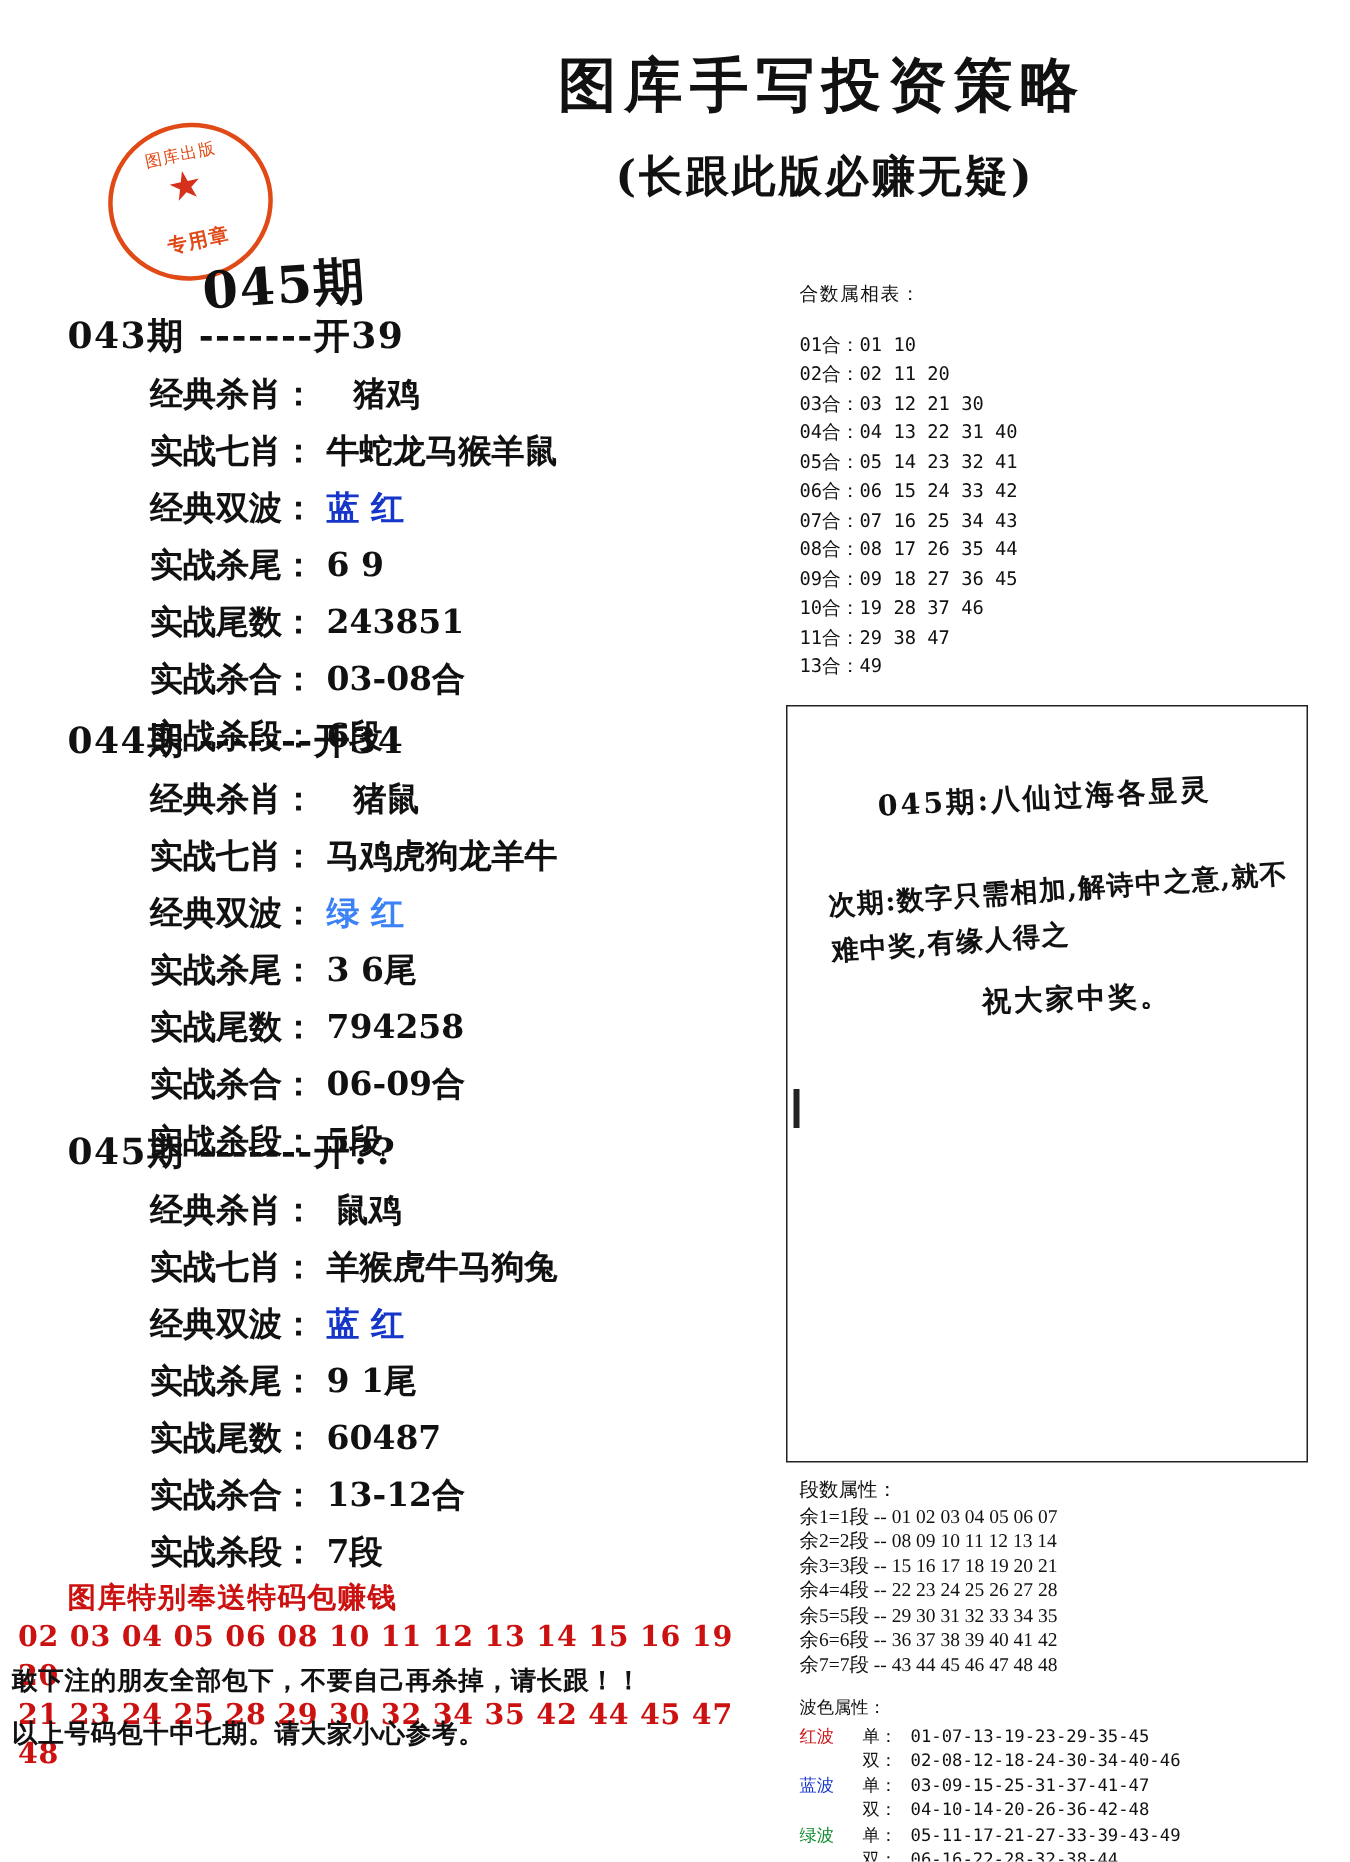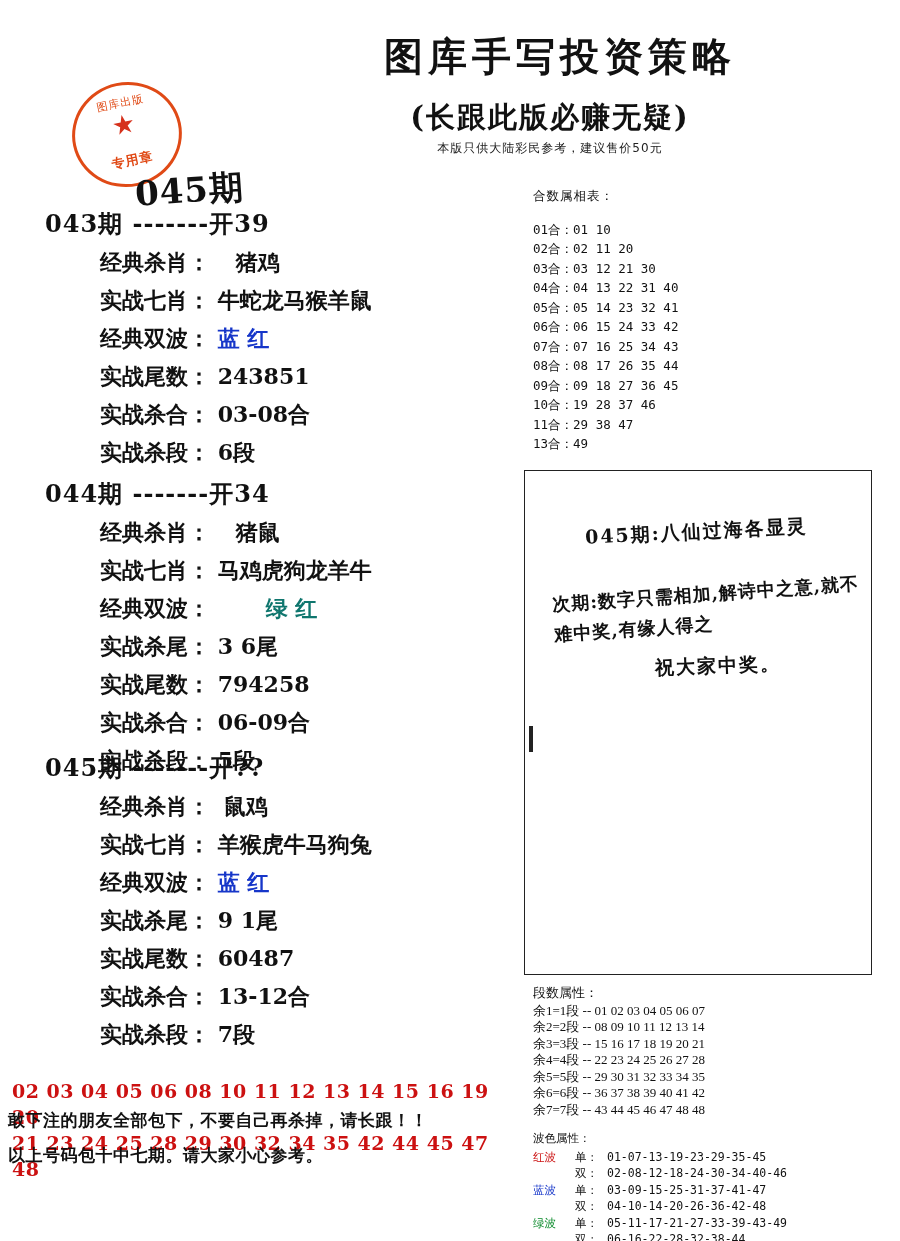--- a/index.html
+++ b/index.html
@@ -8,21 +8,21 @@
     background:#ffffff;
     font-family:"DejaVu Sans","Liberation Sans",sans-serif;
     position:relative;
     overflow:hidden;
     color:#111;
   }
   .page{position:relative;width:900px;height:1241px;}
 
   
   .title{
-    position:absolute;left:300px;top:30px;width:520px;
+    position:absolute;left:288px;top:30px;width:520px;
     text-align:center;
     font-family:"DejaVu Serif","Liberation Serif",serif;
     font-size:39px;font-weight:bold;letter-spacing:5px;
     color:#111;
   }
   .subtitle{
     position:absolute;left:240px;top:98px;width:620px;
     text-align:center;
     font-family:"DejaVu Serif","Liberation Serif",serif;
     font-size:29px;font-weight:bold;color:#111;letter-spacing:2px;
@@ -70,21 +70,21 @@
   .row{
     margin-top:8px;
     font-family:"DejaVu Serif","Liberation Serif",serif;
     font-size:22px;font-weight:bold;color:#111;
     white-space:nowrap;
   }
   .row .lbl{display:inline-block;}
   .row .val{display:inline-block;}
   .ind1{padding-left:55px;}
   .blue{color:#1636c9;}
-  .green{color:#0f766e;margin-left:48px;}
+  .green{color:#3b82f6;}
 
   
   .he-table{
     position:absolute;left:533px;top:186px;width:330px;
     font-family:"DejaVu Sans Mono","Liberation Mono",monospace;
     font-size:12.5px;line-height:19.5px;color:#111;
   }
   .he-table .t-title{font-size:12.5px;margin-bottom:14px;letter-spacing:1px;}
 
   .poem-box{
@@ -153,21 +153,20 @@
   .foot1{top:1144px;}
   .foot2{top:1109px;}
 </style>
 </head>
 <body>
 
 <div class="page">
 
   <div class="title">图库手写投资策略</div>
   <div class="subtitle">(长跟此版必赚无疑)</div>
-  <div class="notice">本版只供大陆彩民参考，建议售价50元</div>
 
   <div class="seal">
     <div class="seal-top">图库出版</div>
     <div class="seal-star">★</div>
     <div class="seal-bottom">专用章</div>
   </div>
 
   <div class="issue-big">045期</div>
 
   <div class="block" id="blk0" style="top:208px;">
@@ -176,20 +175,24 @@
       <span class="lbl">经典杀肖：</span>
       <span class="val" style="padding-left:18px">猪鸡</span>
     </div>
     <div class="row ind1">
       <span class="lbl">实战七肖：</span>
       <span class="val">牛蛇龙马猴羊鼠</span>
     </div>
     <div class="row ind1">
       <span class="lbl">经典双波：</span>
       <span class="val blue">蓝 红</span>
+    </div>
+    <div class="row ind1">
+      <span class="lbl">实战杀尾：</span>
+      <span class="val">6 9</span>
     </div>
     <div class="row ind1">
       <span class="lbl">实战尾数：</span>
       <span class="val">243851</span>
     </div>
     <div class="row ind1">
       <span class="lbl">实战杀合：</span>
       <span class="val">03-08合</span>
     </div>
     <div class="row ind1">
@@ -311,20 +314,21 @@
       <span class="wave-name w-blue"></span><span class="wave-parity">双：</span><span>04-10-14-20-26-36-42-48</span>
     </div>
     <div class="wave-row">
       <span class="wave-name w-green">绿波</span><span class="wave-parity">单：</span><span>05-11-17-21-27-33-39-43-49</span>
     </div>
     <div class="wave-row">
       <span class="wave-name w-green"></span><span class="wave-parity">双：</span><span>06-16-22-28-32-38-44</span>
     </div>
   </div>
 
+  <div class="promo-title">图库特别奉送特码包赚钱</div>
   <div class="promo-nums">
     <div>02 03 04 05 06 08 10 11 12 13 14 15 16 19 20</div>
     <div>21 23 24 25 28 29 30 32 34 35 42 44 45 47 48</div>
   </div>
   <div class="foot foot1">以上号码包十中七期。请大家小心参考。</div>
   <div class="foot foot2">敢下注的朋友全部包下，不要自己再杀掉，请长跟！！</div>
 
 </div>
 
 </body></html>

